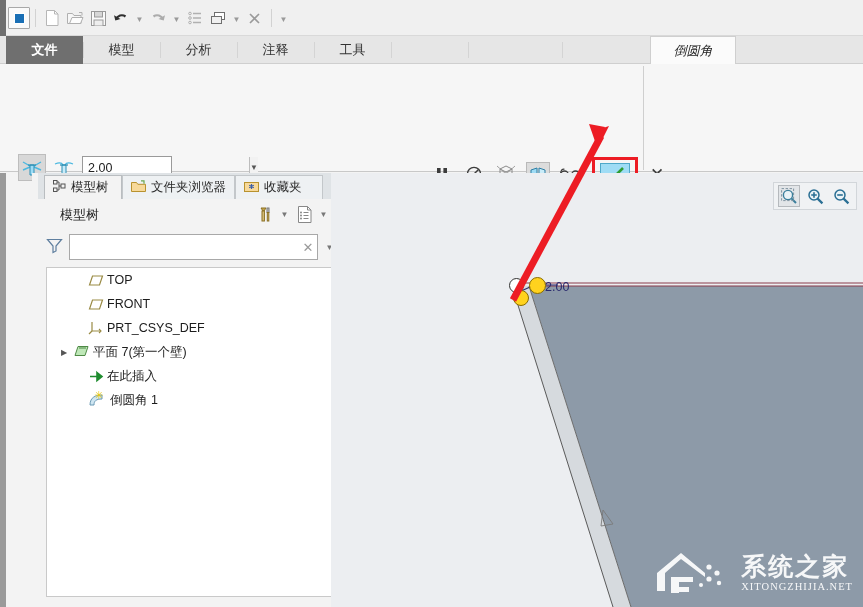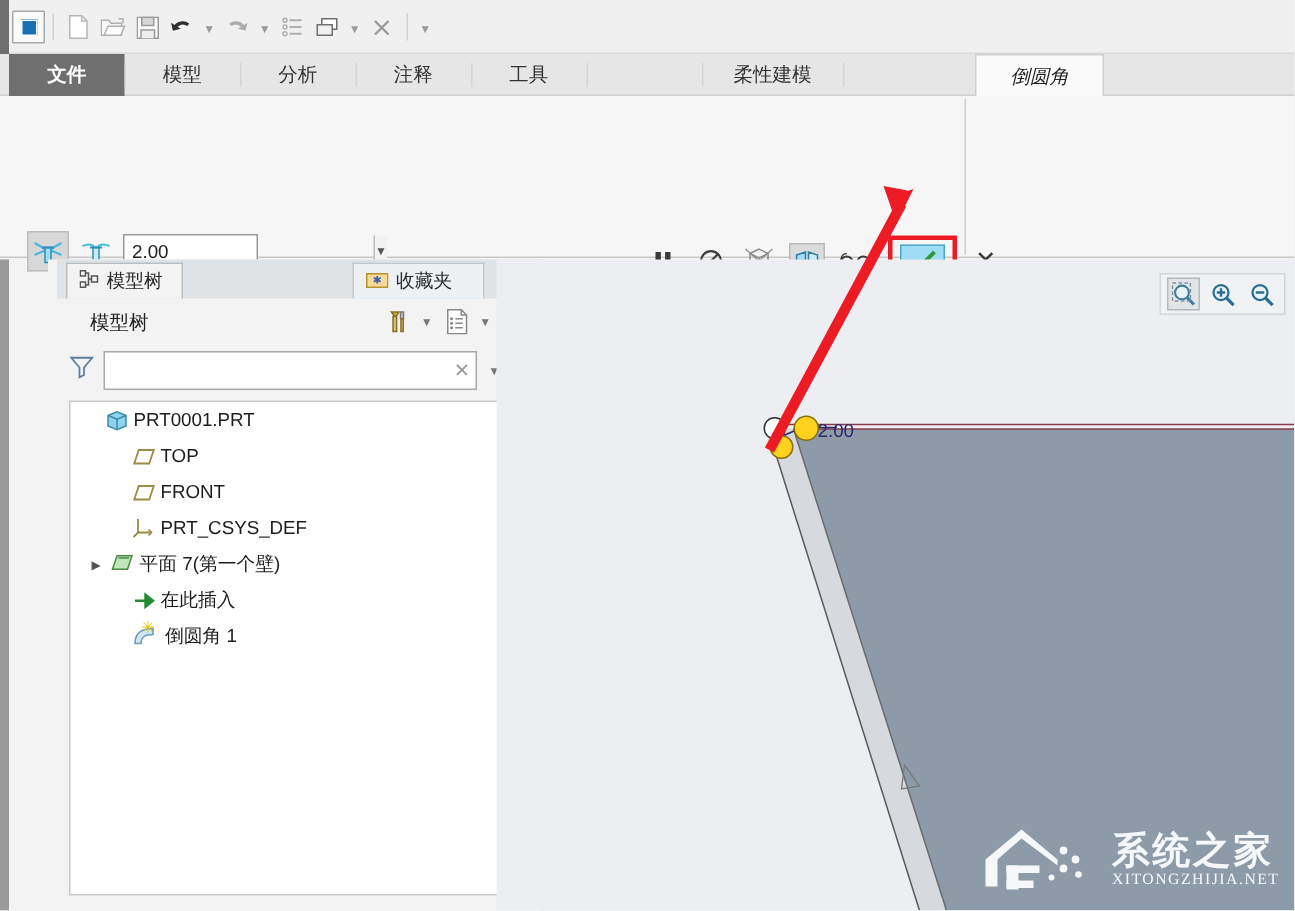--- a/index.html
+++ b/index.html
@@ -255,21 +255,20 @@
     <div class="tab file" style="left:6px;width:77px">文件</div>
     <div class="tab" style="left:83px;width:77px">模型</div>
     <div class="tab-div" style="left:83px"></div>
     <div class="tab" style="left:160px;width:77px">分析</div>
     <div class="tab-div" style="left:160px"></div>
     <div class="tab" style="left:237px;width:77px">注释</div>
     <div class="tab-div" style="left:237px"></div>
     <div class="tab" style="left:314px;width:77px">工具</div>
     <div class="tab-div" style="left:314px"></div>
     <div class="tab-div" style="left:391px"></div>
-    <div class="tab" style="left:468px;width:94px">柔性建模</div>
     <div class="tab-div" style="left:468px"></div>
     <div class="tab-div" style="left:562px"></div>
     <div class="tab active-ctx" style="left:650px;width:86px">倒圆角</div>
   </div>
 
   <div class="dashboard">
     <div class="dash-sep"></div>
 
     <div class="fillet-icons">
       <div class="ficon sel">
@@ -354,20 +353,29 @@
       <div class="ntab on" style="left:6px;width:78px">
         <span>
           <svg width="13" height="13" viewBox="0 0 13 13">
               <rect x=".5" y=".5" width="3.5" height="3.5" fill="none" stroke="#555"></rect>
               <rect x=".5" y="8" width="3.5" height="3.5" fill="none" stroke="#555"></rect>
               <rect x="8" y="4" width="4" height="4" fill="none" stroke="#555"></rect>
               <path d="M4 2 h2 v8 h-2 M6 6 h2" stroke="#555" fill="none"></path>
             </svg>
         </span>
         <span>模型树</span>
+      </div>
+      <div class="ntab" style="left:84px;width:113px">
+        <span>
+          <svg width="15" height="13" viewBox="0 0 15 13">
+              <path d="M.5 11.5v-9h5l1.3 1.8h7.7v7.2z" fill="#f7d99a" stroke="#b8922f"></path>
+              <path d="M10 .8h3v3" fill="none" stroke="#6aa84f" stroke-width="1.2"></path>
+            </svg>
+        </span>
+        <span>文件夹浏览器</span>
       </div>
       <div class="ntab" style="left:197px;width:88px">
         <span>
           <svg width="15" height="13" viewBox="0 0 15 13">
               <rect x=".5" y="2.5" width="14" height="9" fill="#f7d99a" stroke="#b8922f"></rect>
               <path d="M7.5 4 v5 M5.2 5.2 L9.8 7.8 M9.8 5.2 L5.2 7.8" stroke="#3b5ea8" stroke-width="1.2"></path>
             </svg>
         </span>
         <span>收藏夹</span>
       </div>
@@ -420,30 +428,20 @@
       </div>
       <span class="ncaret">▼</span>
       <span>
         <svg width="15" height="15" viewBox="0 0 15 15">
             <path d="M7.5 1.5 v12 M1.5 7.5 h12" stroke="#4a7a4a" stroke-width="2.4"></path>
           </svg>
       </span>
     </div>
 
     <div class="tree">
-      <div class="tnode" style="padding-left:6px">
-        <span class="expander"></span>
-        <span class="tico">
-          <svg width="16" height="15" viewBox="0 0 16 15">
-              <path d="M2 4 L8 1.5 L14 4 L14 11 L8 13.5 L2 11 Z" fill="#8ed4ef" stroke="#3a8aa8"></path>
-              <path d="M2 4 L8 6.5 L14 4 M8 6.5 L8 13.5" fill="none" stroke="#3a8aa8"></path>
-            </svg>
-        </span>
-        <span>PRT0001.PRT</span>
-      </div>
 
 
       <div class="tnode" style="padding-left:24px">
         <span class="expander"></span>
         <span class="tico">
           <svg width="16" height="13" viewBox="0 0 16 13">
               <path d="M4.5 2 h10 l-3 9 h-10 z" fill="none" stroke="#9a8b45" stroke-width="1.2"></path>
             </svg>
         </span>
         <span>TOP</span>

